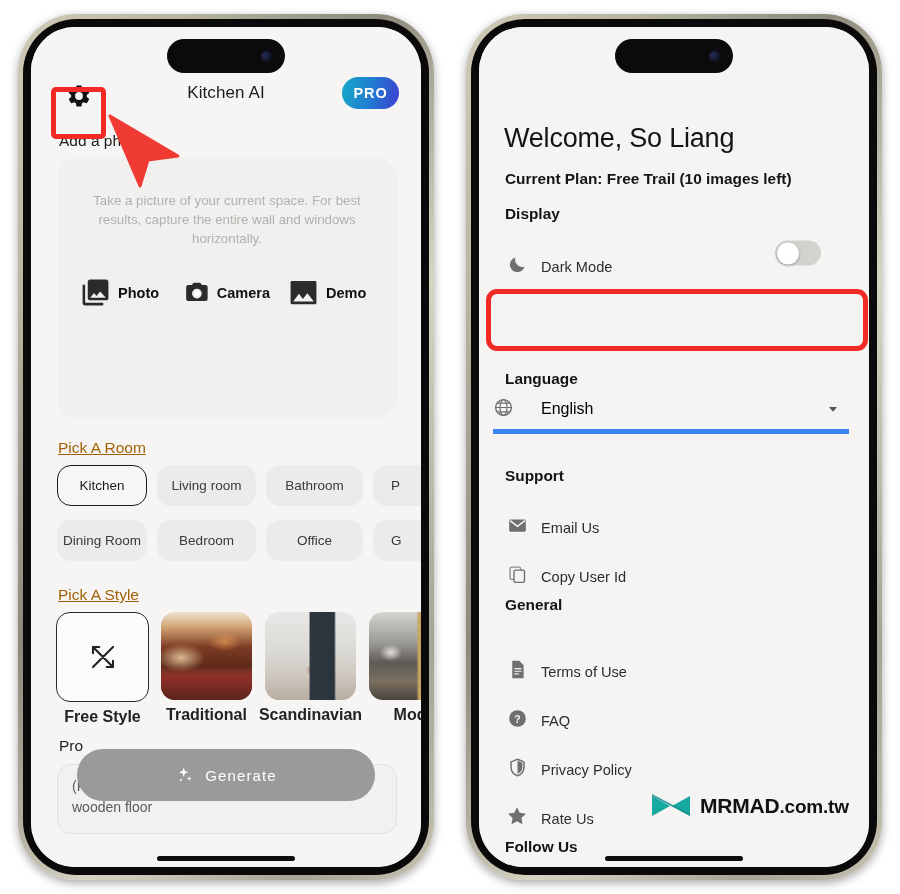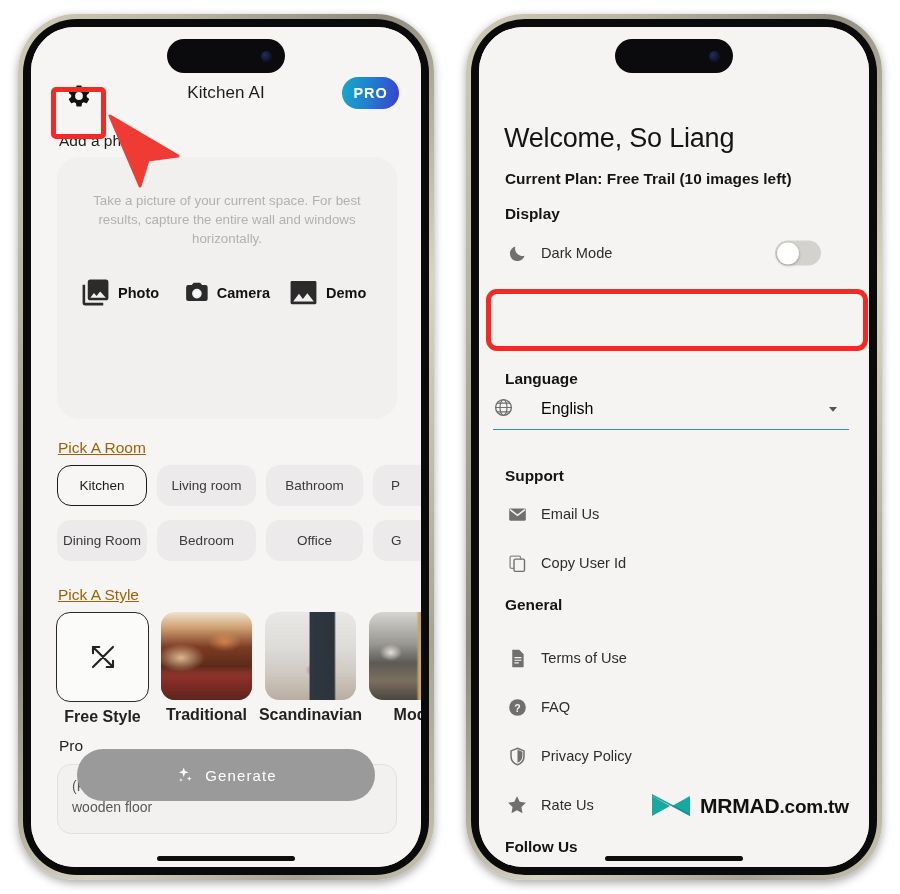--- a/index.html
+++ b/index.html
@@ -124,36 +124,36 @@
   }
 
   
   .rscreen{position:absolute;inset:0;background:#f5f4f2;}
   .navrow{position:absolute;top:48px;left:0;right:0;height:40px;}
   .backbtn{position:absolute;left:26px;top:4px;width:32px;height:32px;display:flex;align-items:center;justify-content:center;}
   .navtitle{position:absolute;left:0;right:0;top:8px;text-align:center;font-size:16.5px;color:#1b1b1b;}
   .welcome{position:absolute;top:96px;left:25px;font-size:27px;color:#141414;letter-spacing:-.2px;}
   .plan{position:absolute;top:143px;left:26px;font-size:15.4px;font-weight:bold;color:#151515;}
   .ghead{position:absolute;left:26px;font-size:15.4px;font-weight:bold;color:#141414;}
-  .srow{position:absolute;left:14px;right:30px;height:44px;display:flex;align-items:center;}
+  .srow{position:absolute;left:14px;right:30px;height:44px;display:flex;align-items:flex-end;}
   .srow .ic{width:48px;display:flex;align-items:center;justify-content:center;}
   .srow .tx{font-size:14.6px;color:#2d2d2d;}
   .toggle{
     position:absolute;right:18px;top:50%;transform:translateY(-50%);
     width:46px;height:25px;border-radius:13px;background:#d4d2cf;
   }
   .toggle .knob{position:absolute;left:1.5px;top:1.5px;width:22px;height:22px;border-radius:50%;
     background:#fff;box-shadow:0 1px 3px rgba(0,0,0,.3);}
   .offerrow{
     position:absolute;left:16px;right:16px;height:48px;border-radius:12px;background:#f2f1ef;
     display:flex;align-items:center;
   }
   .langrow{
     position:absolute;left:14px;right:20px;height:40px;display:flex;align-items:center;
-    border-bottom:1px solid #3b82f6;
+    border-bottom:5px solid #3b82f6;
   }
   .caret{position:absolute;right:8px;top:50%;transform:translateY(-50%);}
 
   
   .redbox{position:absolute;border:5px solid #f22a25;border-radius:5px;box-sizing:border-box;}
   .redbox.round{border-radius:11px;}
   .cursor{position:absolute;}
   .mrmad{position:absolute;display:flex;align-items:center;gap:8px;}
   .mrmad .mtxt{font-size:21px;font-weight:bold;color:#111;letter-spacing:-.2px;}
   .mrmad .mtxt .sm{font-size:19px;font-weight:bold;}

